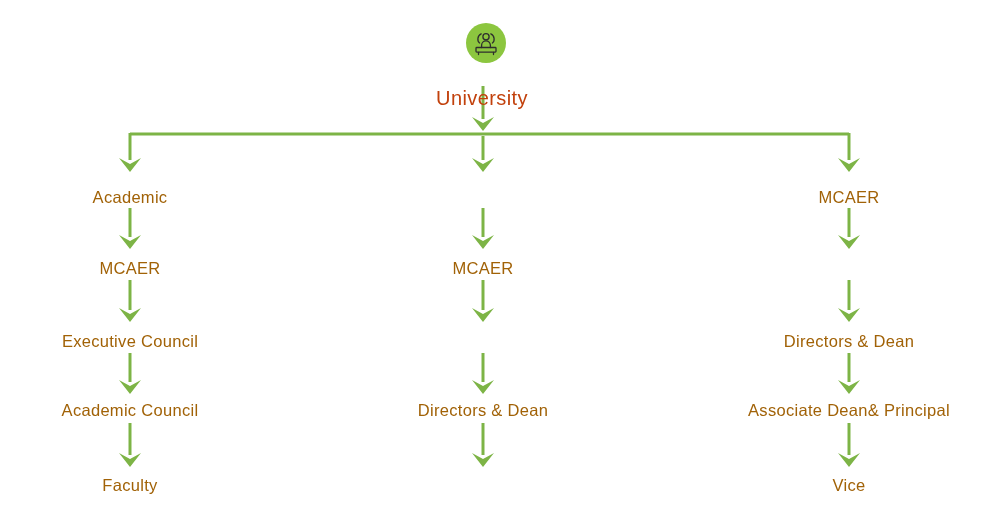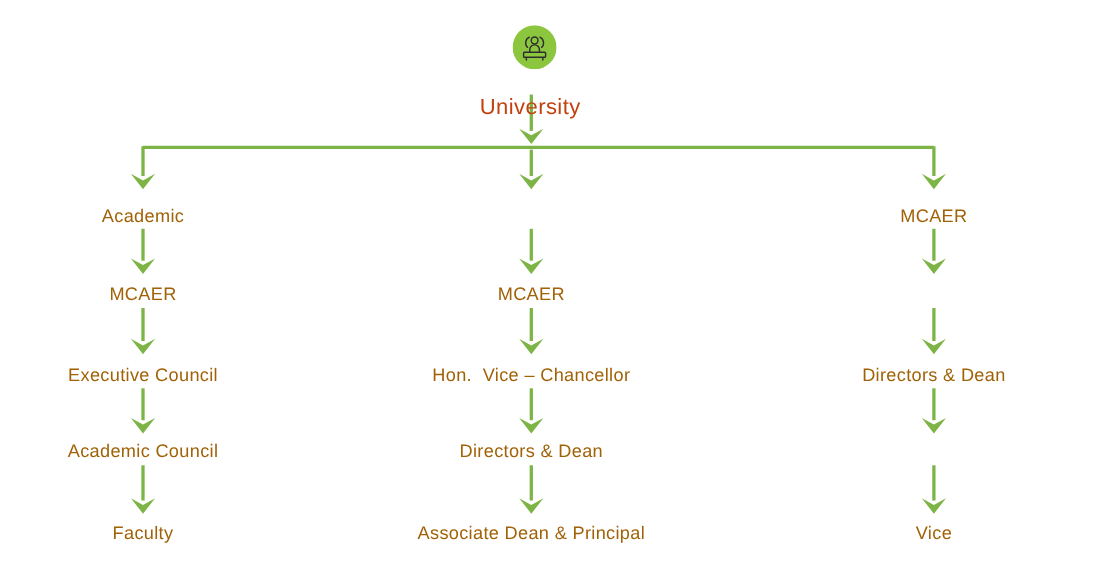--- a/index.html
+++ b/index.html
@@ -115,21 +115,20 @@
 
   <div class="root-label">University</div>
 
   <div class="node-label cL r1">Academic</div>
   <div class="node-label cL r2">MCAER</div>
   <div class="node-label cL r3">Executive Council</div>
   <div class="node-label cL r4">Academic Council</div>
   <div class="node-label cL r5">Faculty</div>
 
   <div class="node-label cM r2">MCAER</div>
-  <div class="node-label cM r3">Hon.&nbsp; Vice – Chancellor</div>
   <div class="node-label cM r4">Directors &amp; Dean</div>
-  <div class="node-label cM r5">Associate Dean &amp; Principal</div>
 
   <div class="node-label cR r1">MCAER</div>
   <div class="node-label cR r3">Directors &amp; Dean</div>
+  <div class="node-label cR r4">Associate Dean&amp; Principal</div>
   <div class="node-label cR r5">Vice</div>
 
 </div>
 
 </body></html>

